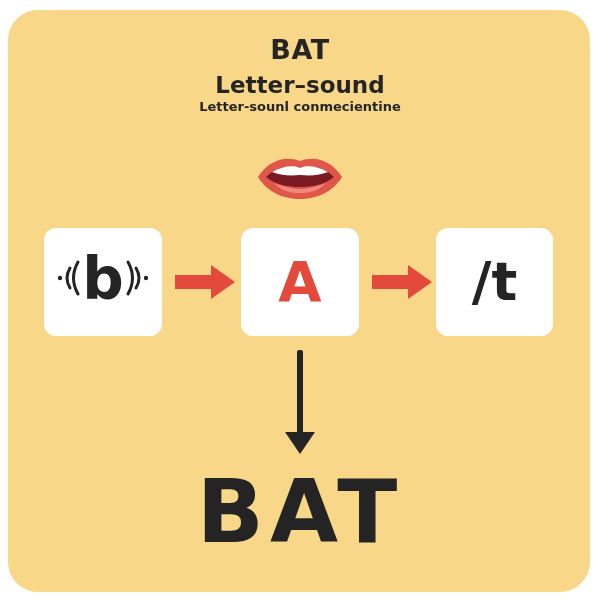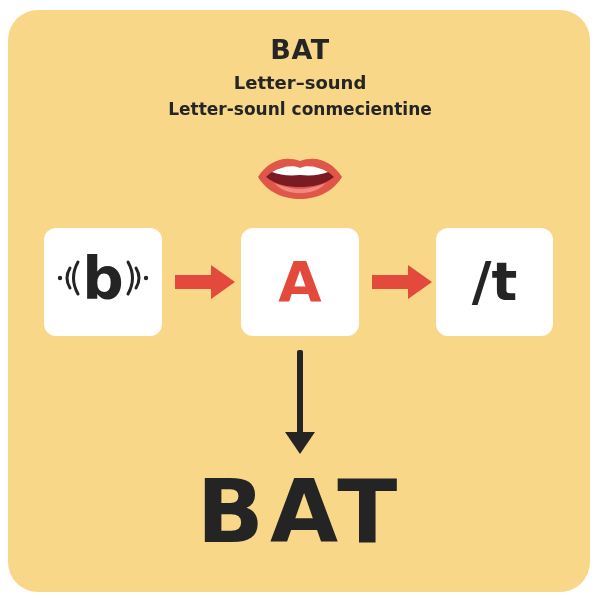--- a/index.html
+++ b/index.html
@@ -2,22 +2,22 @@
 <html><head>
 <meta charset="utf-8">
 <style>
   html, body { margin: 0; padding: 0; background: #ffffff; }
   body { width: 600px; height: 600px; position: relative; overflow: hidden;
          font-family: "DejaVu Sans", "Liberation Sans", sans-serif; color: #242424; }
   .card { position: absolute; left: 8px; top: 10px; width: 582px; height: 582px;
           background: #f8d788; border-radius: 30px; }
   .title { position: absolute; left: 0; width: 600px; text-align: center; font-weight: bold; color: #252525; }
   .t1 { top: 34px; font-size: 27px; letter-spacing: 0.5px; }
-  .t2 { top: 72px; font-size: 18px; }
-  .t3 { top: 99px; font-size: 17px; }
+  .t2 { top: 72px; font-size: 23px; }
+  .t3 { top: 99px; font-size: 13px; }
   .mouth { position: absolute; left: 254px; top: 153px; width: 92px; height: 48px; }
   .box { position: absolute; top: 228px; width: 118px; height: 108px; background: #ffffff;
          border-radius: 12px; display: flex; align-items: center; justify-content: center; }
   .b1 { left: 44px; }
   .b2 { left: 241px; }
   .b3 { left: 436px; width: 117px; }
   .letter { font-weight: bold; font-size: 60px; line-height: 1; }
   .letter-b { color: #242424; font-size: 58px; margin-top: -6px; }
   .letter-a { color: #e34a3c; font-size: 56px; }
   .letter-t { color: #242424; font-size: 54px; }

